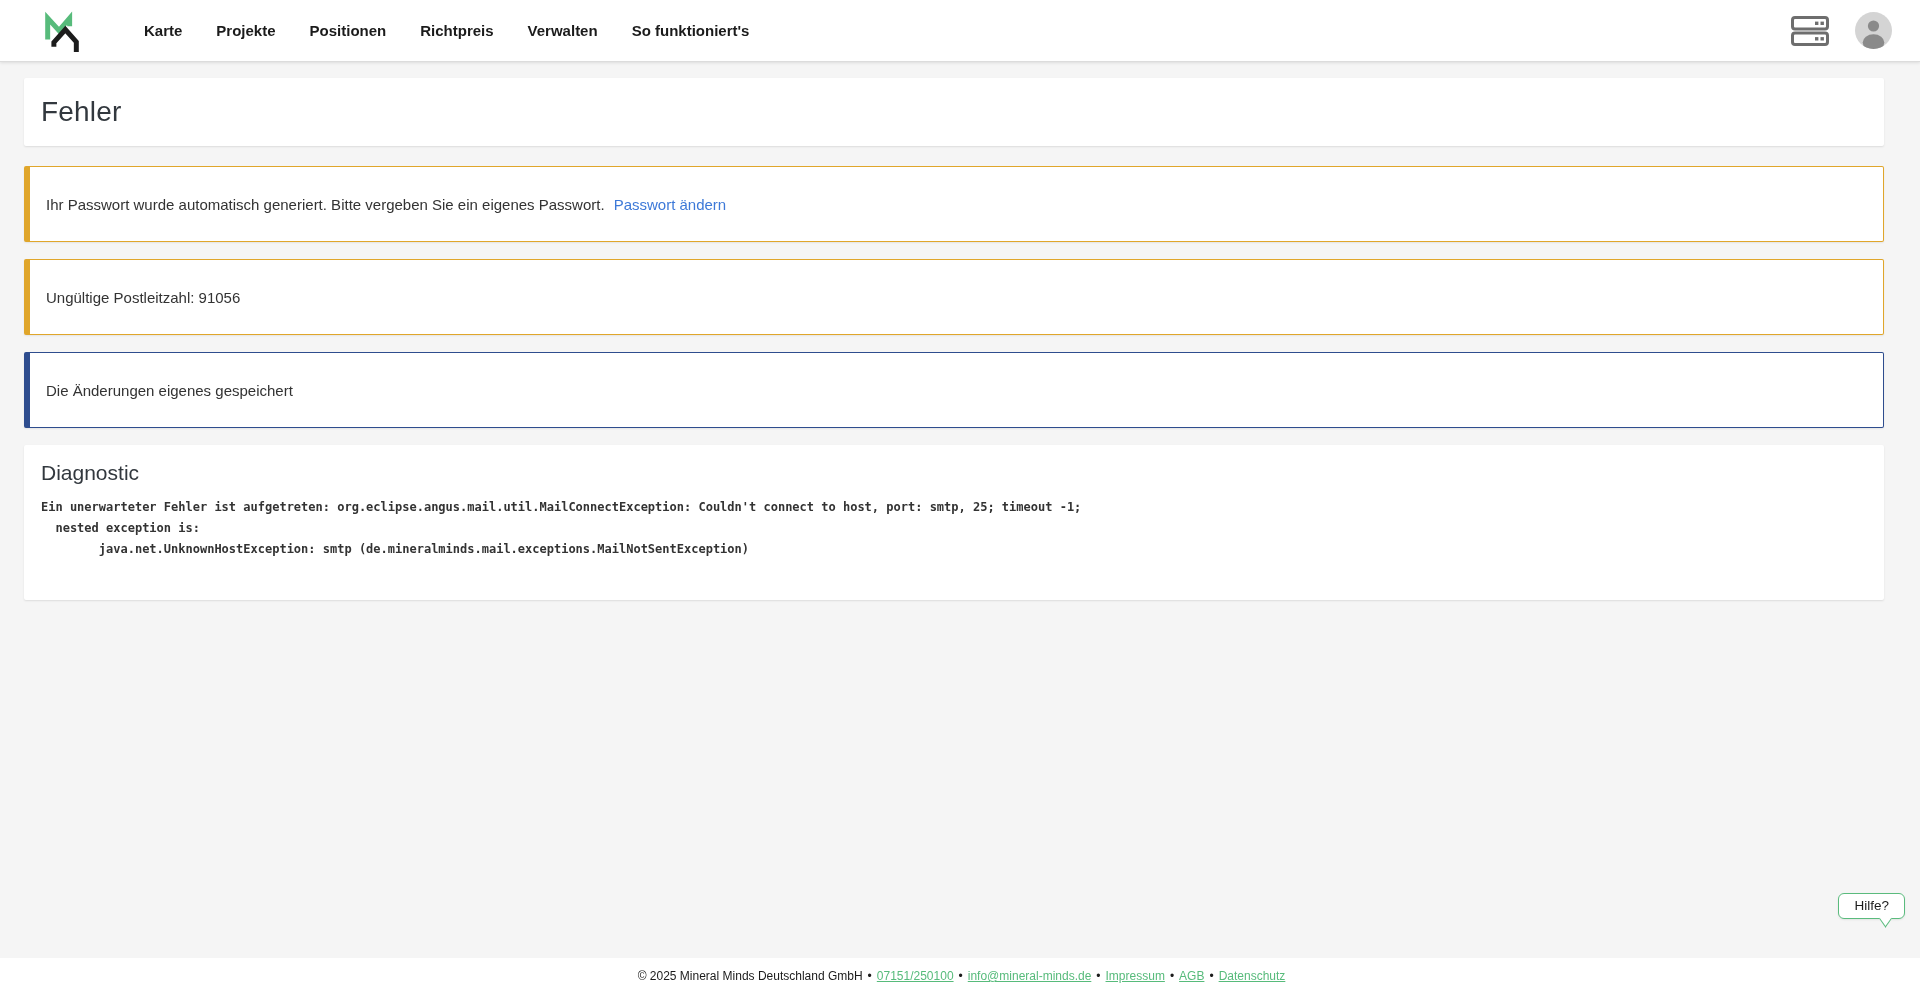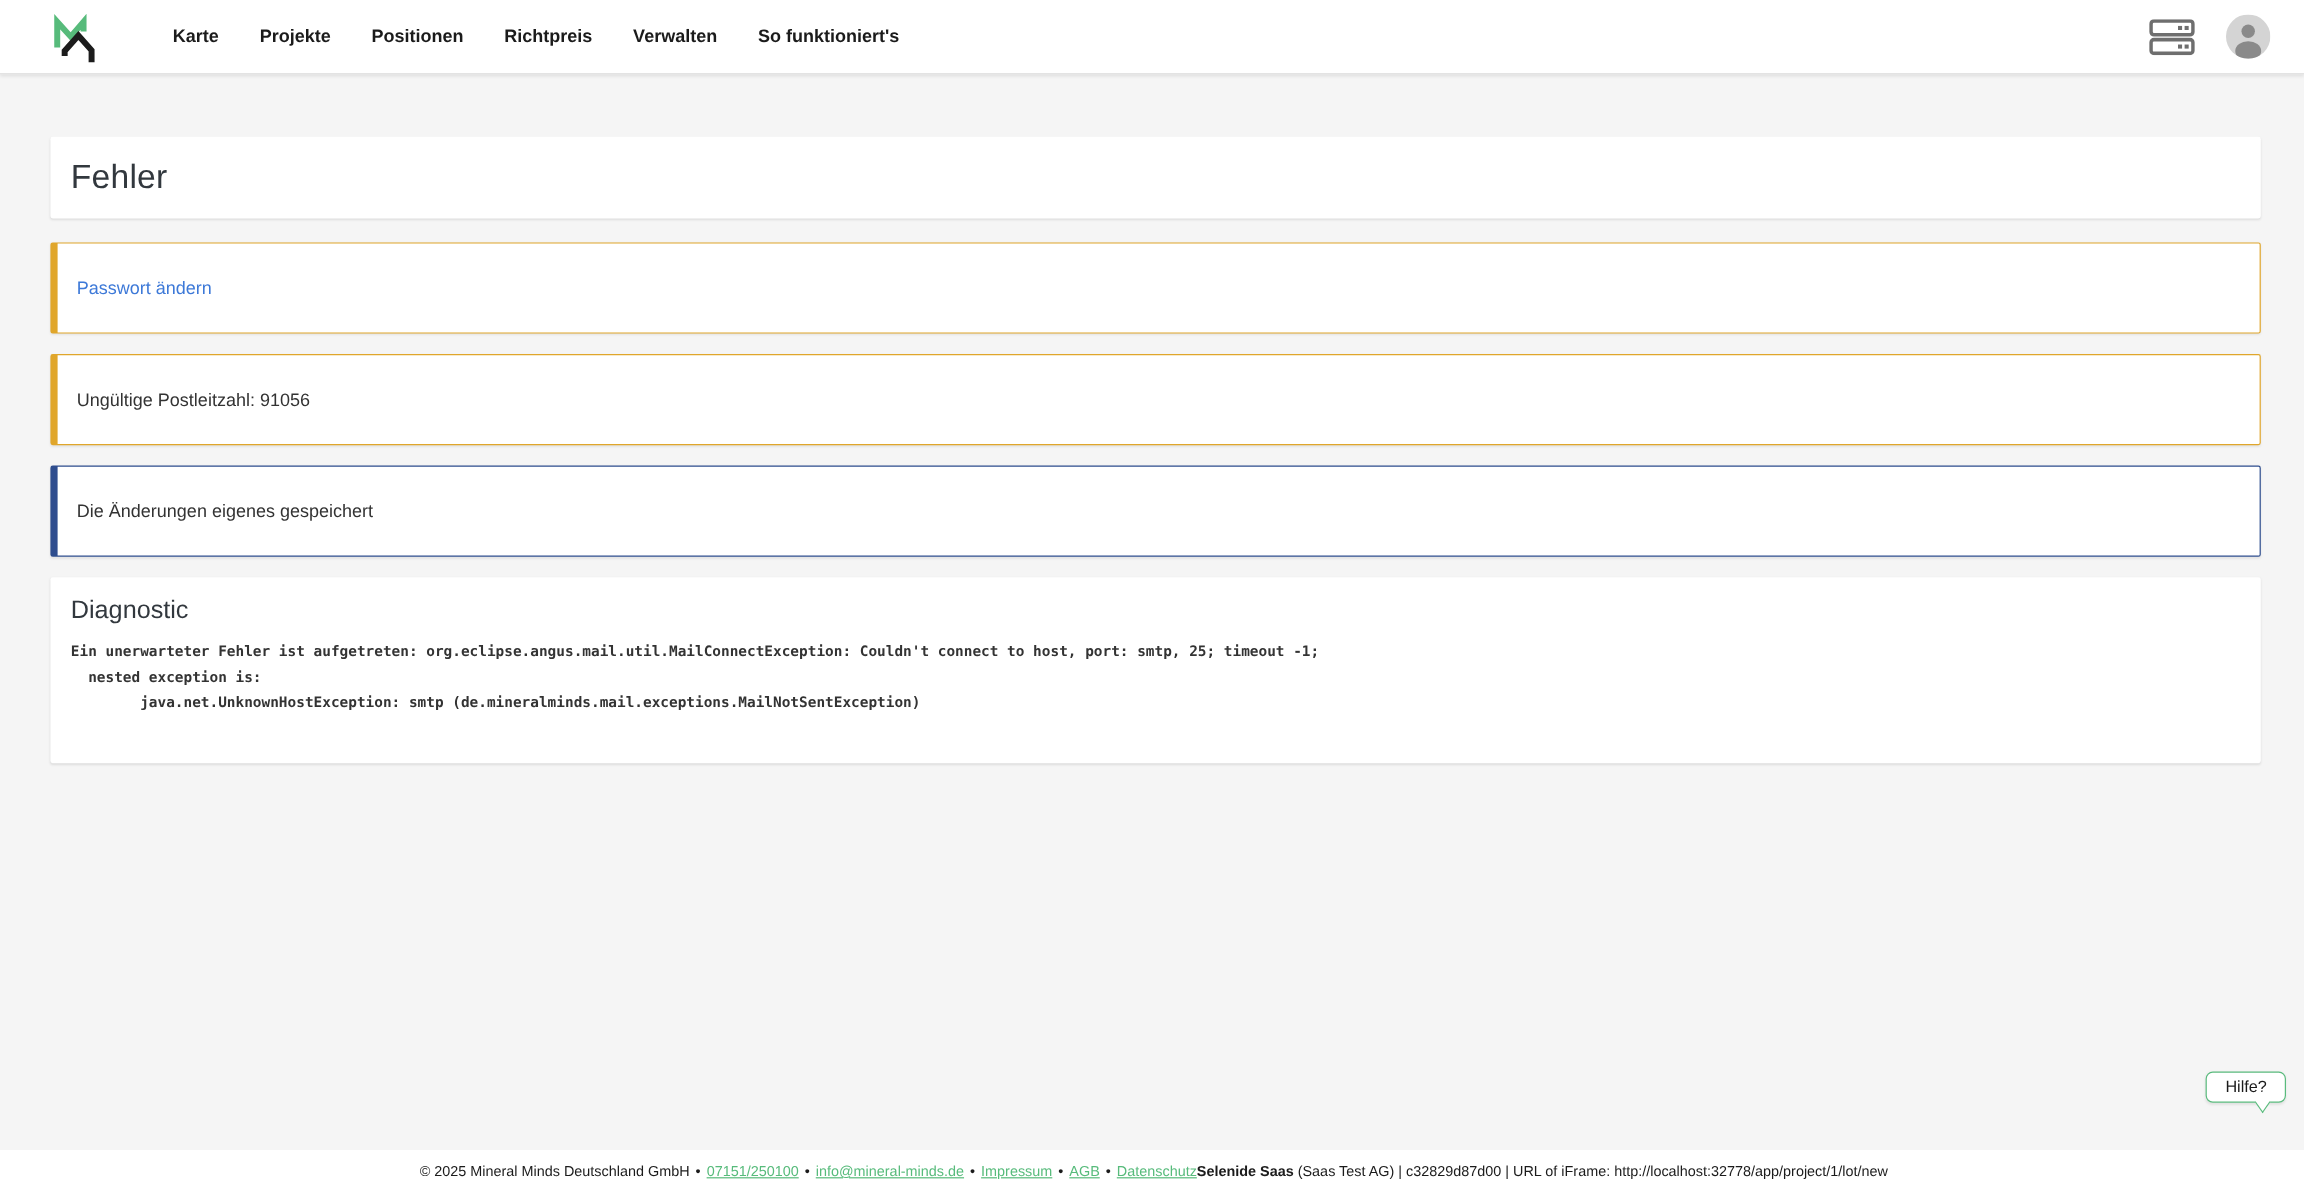--- a/index.html
+++ b/index.html
@@ -31,21 +31,21 @@
     color: #1b1b1b;
     text-decoration: none;
     cursor: pointer;
     white-space: nowrap;
   }
   .nav-right { margin-left: auto; display: flex; align-items: center; gap: 26px; }
   .icon-btn { background: none; border: none; cursor: pointer; display: flex; align-items: center; padding: 0; }
   .avatar-wrap { width: 37px; height: 37px; }
 
   
-  main { padding: 16px 36px 0 42px; margin-top: 36px; }
+  main { padding: 16px 36px 0 24px; }
 
   .card {
     background: #ffffff;
     border-radius: 2px;
     box-shadow: 0 1px 2px rgba(0,0,0,.10);
   }
   .page-header-card {
     height: 68px;
     display: flex;
     align-items: center;
@@ -190,20 +190,21 @@
     </button>
   </div>
 </header>
 
 <main>
   <section class="card page-header-card">
     <h1>Fehler</h1>
   </section>
 
   <div class="alert warning">
+    <span>Ihr Passwort wurde automatisch generiert. Bitte vergeben Sie ein eigenes Passwort.</span>
     <a>Passwort ändern</a>
   </div>
 
   <div class="alert warning">
     <span>Ungültige Postleitzahl: 91056</span>
   </div>
 
   <div class="alert info">
     <span>Die Änderungen eigenes gespeichert</span>
   </div>
@@ -227,16 +228,13 @@
     <a>07151/250100</a>
     <span class="sep">•</span>
     <a>info@mineral-minds.de</a>
     <span class="sep">•</span>
     <a>Impressum</a>
     <span class="sep">•</span>
     <a>AGB</a>
     <span class="sep">•</span>
     <a>Datenschutz</a>
   </div>
-  <div class="footer-right">
-    <b>Selenide Saas</b><span> (Saas Test AG) | c32829d87d00 | URL of iFrame: http://localhost:32778/app/project/1/lot/new</span>
-  </div>
 </footer>
 
 </body></html>

